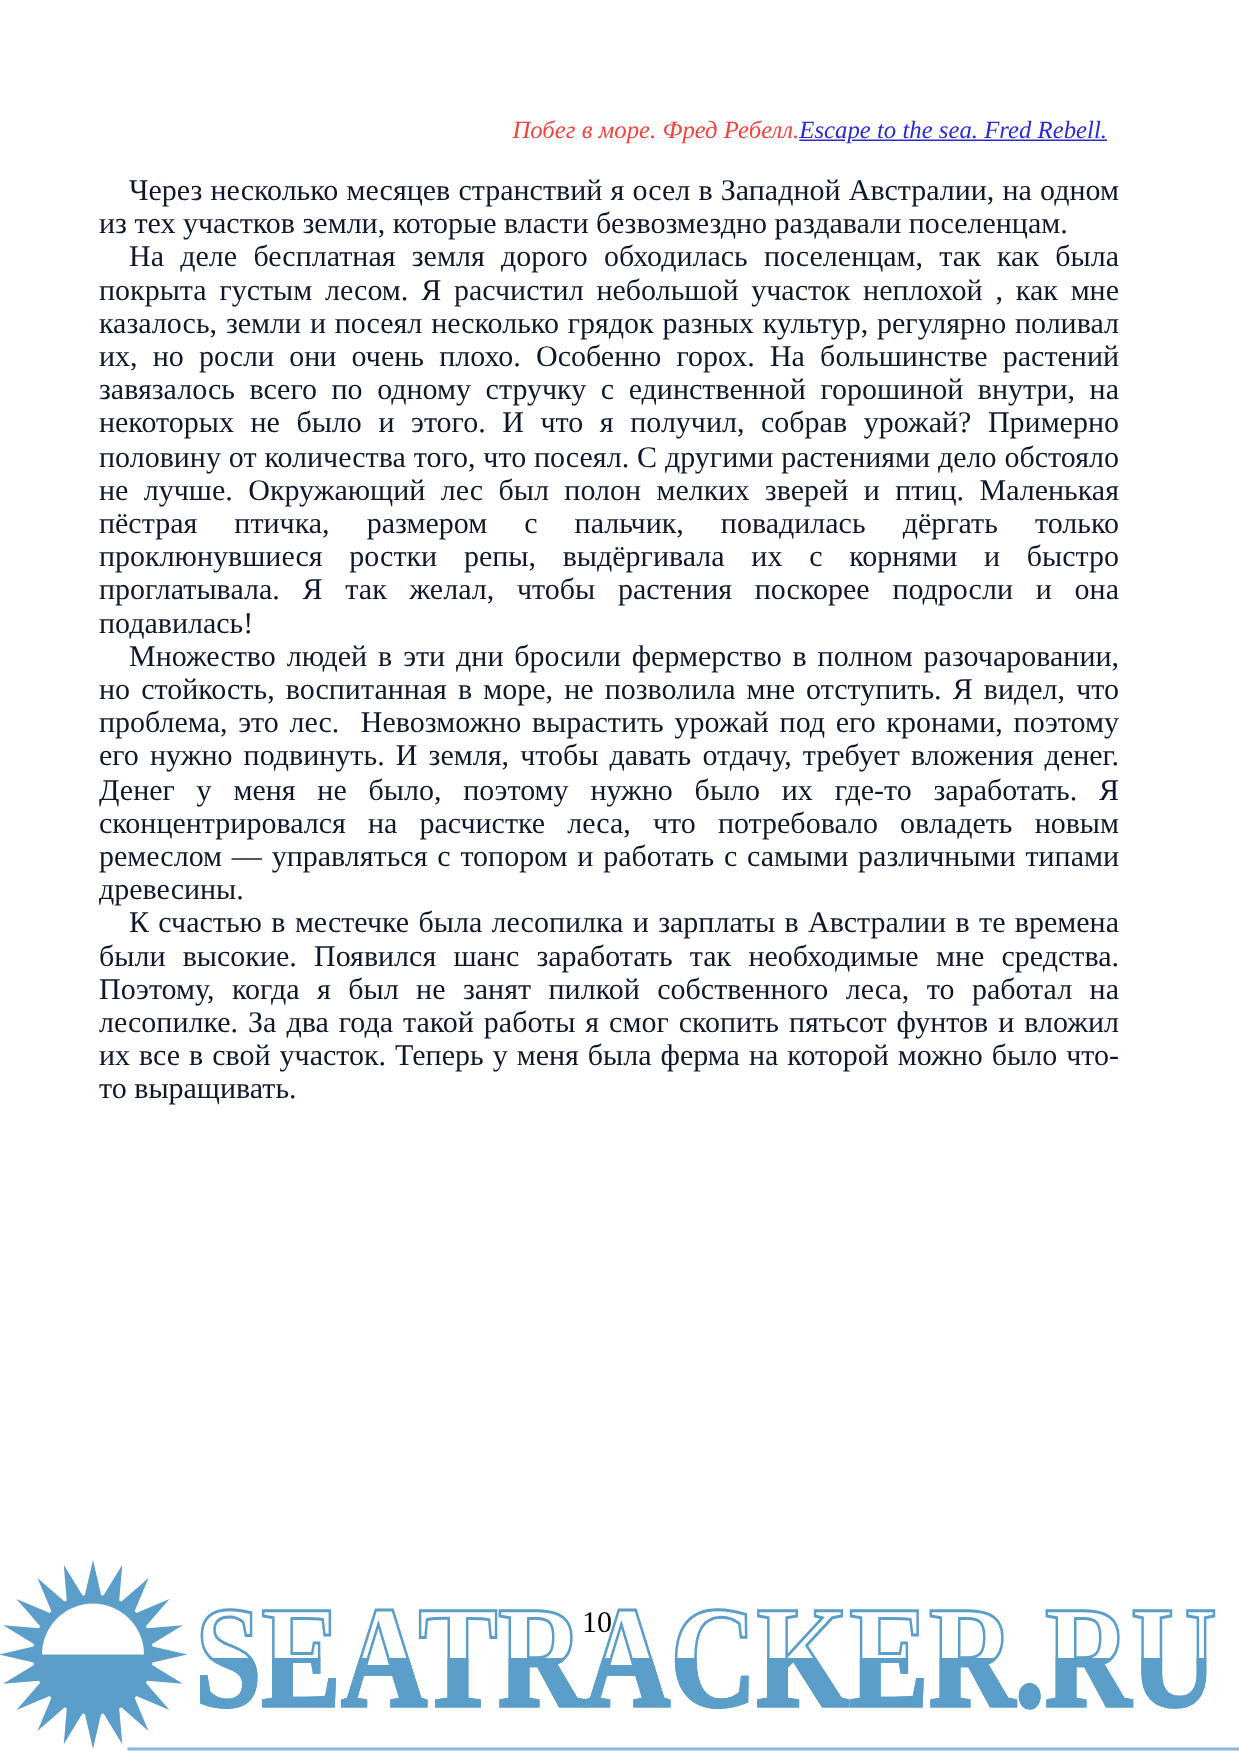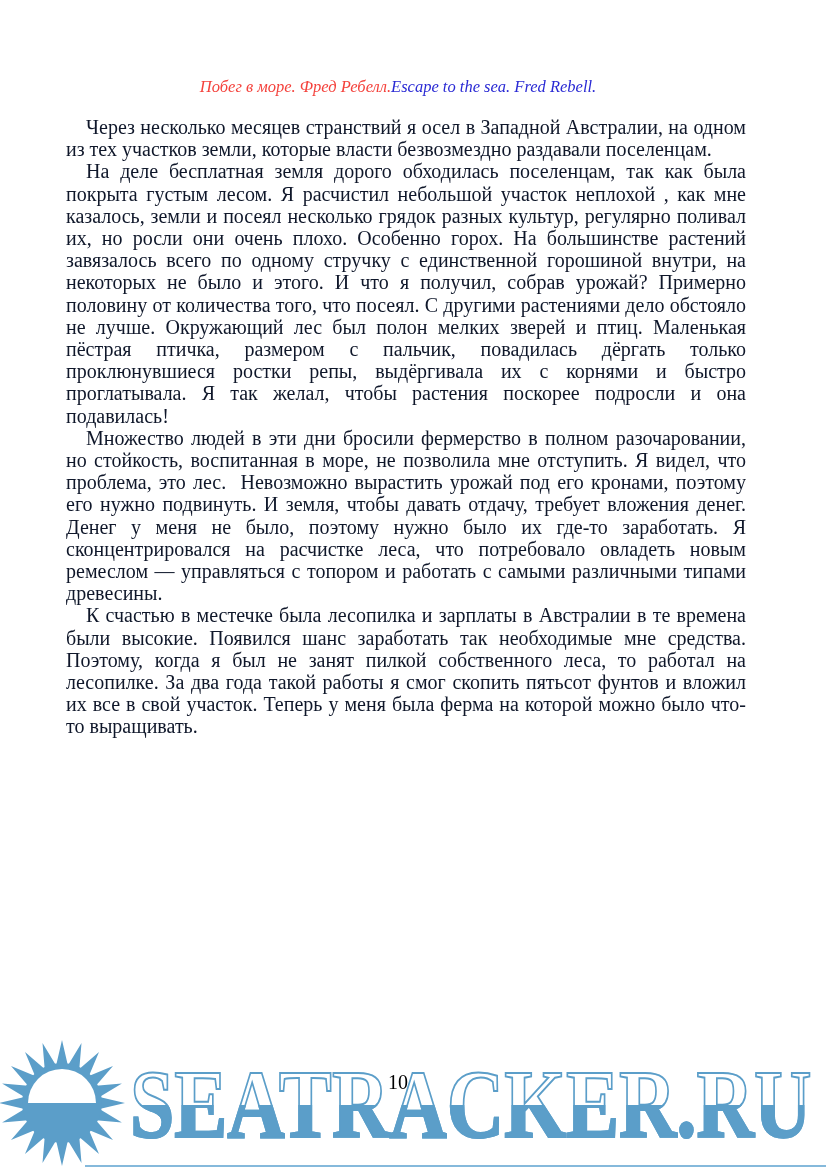--- a/index.html
+++ b/index.html
@@ -3,25 +3,25 @@
 <meta charset="utf-8">
 <style>
   html,body{margin:0;padding:0;}
   body{
     width:826px;height:1169px;background:#ffffff;position:relative;
     font-family:"Liberation Serif", serif;overflow:hidden;
   }
   .page{position:absolute;inset:0;background:#ffffff;}
   .running-header{
     position:absolute;top:78px;left:58px;width:680px;
-    display:flex;justify-content:center;align-items:baseline;
+    display:flex;justify-content:flex-end;align-items:baseline;
     font-style:italic;font-size:16.5px;line-height:18px;
   }
   .header-ru{color:#f4423c;}
-  .header-en{color:#2a2ad4;}
+  .header-en{color:#2a2ad4;text-decoration:underline;}
   .text-block{
     position:absolute;top:116px;left:66px;width:680px;
     font-size:20px;line-height:22.2px;color:#0f172a;
     text-align:justify;
   }
   .text-block p{margin:0;text-indent:20px;}
   .page-number{
     position:absolute;top:1071px;left:58px;width:680px;
     text-align:center;font-size:20px;color:#000;z-index:5;
   }

